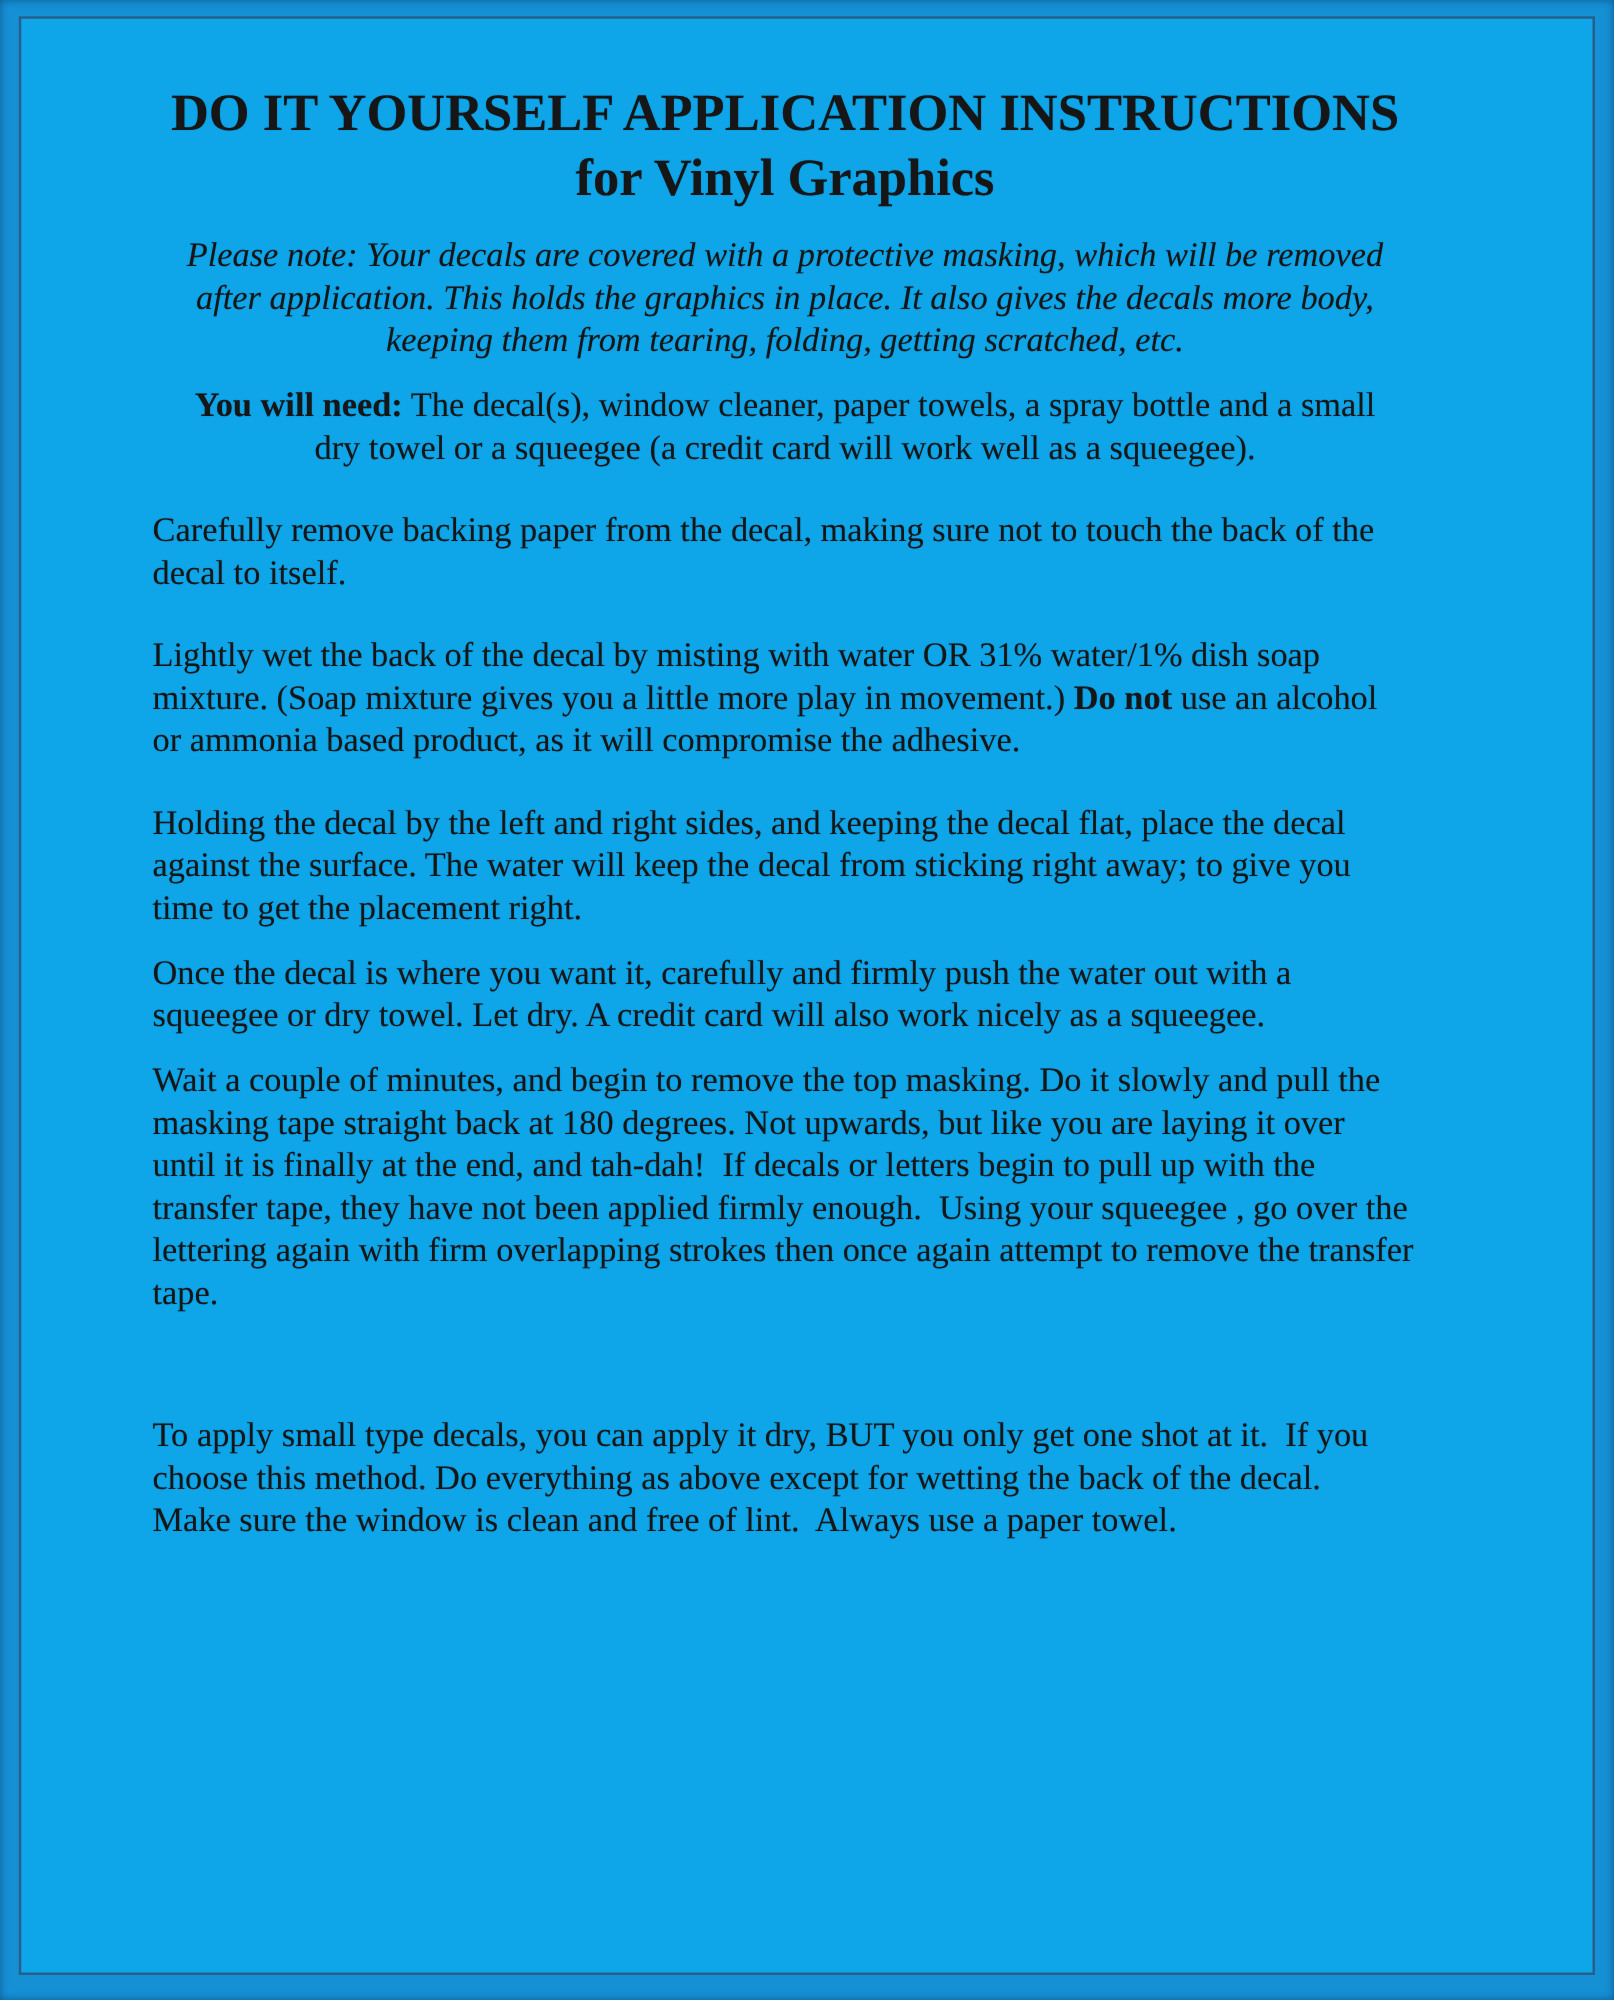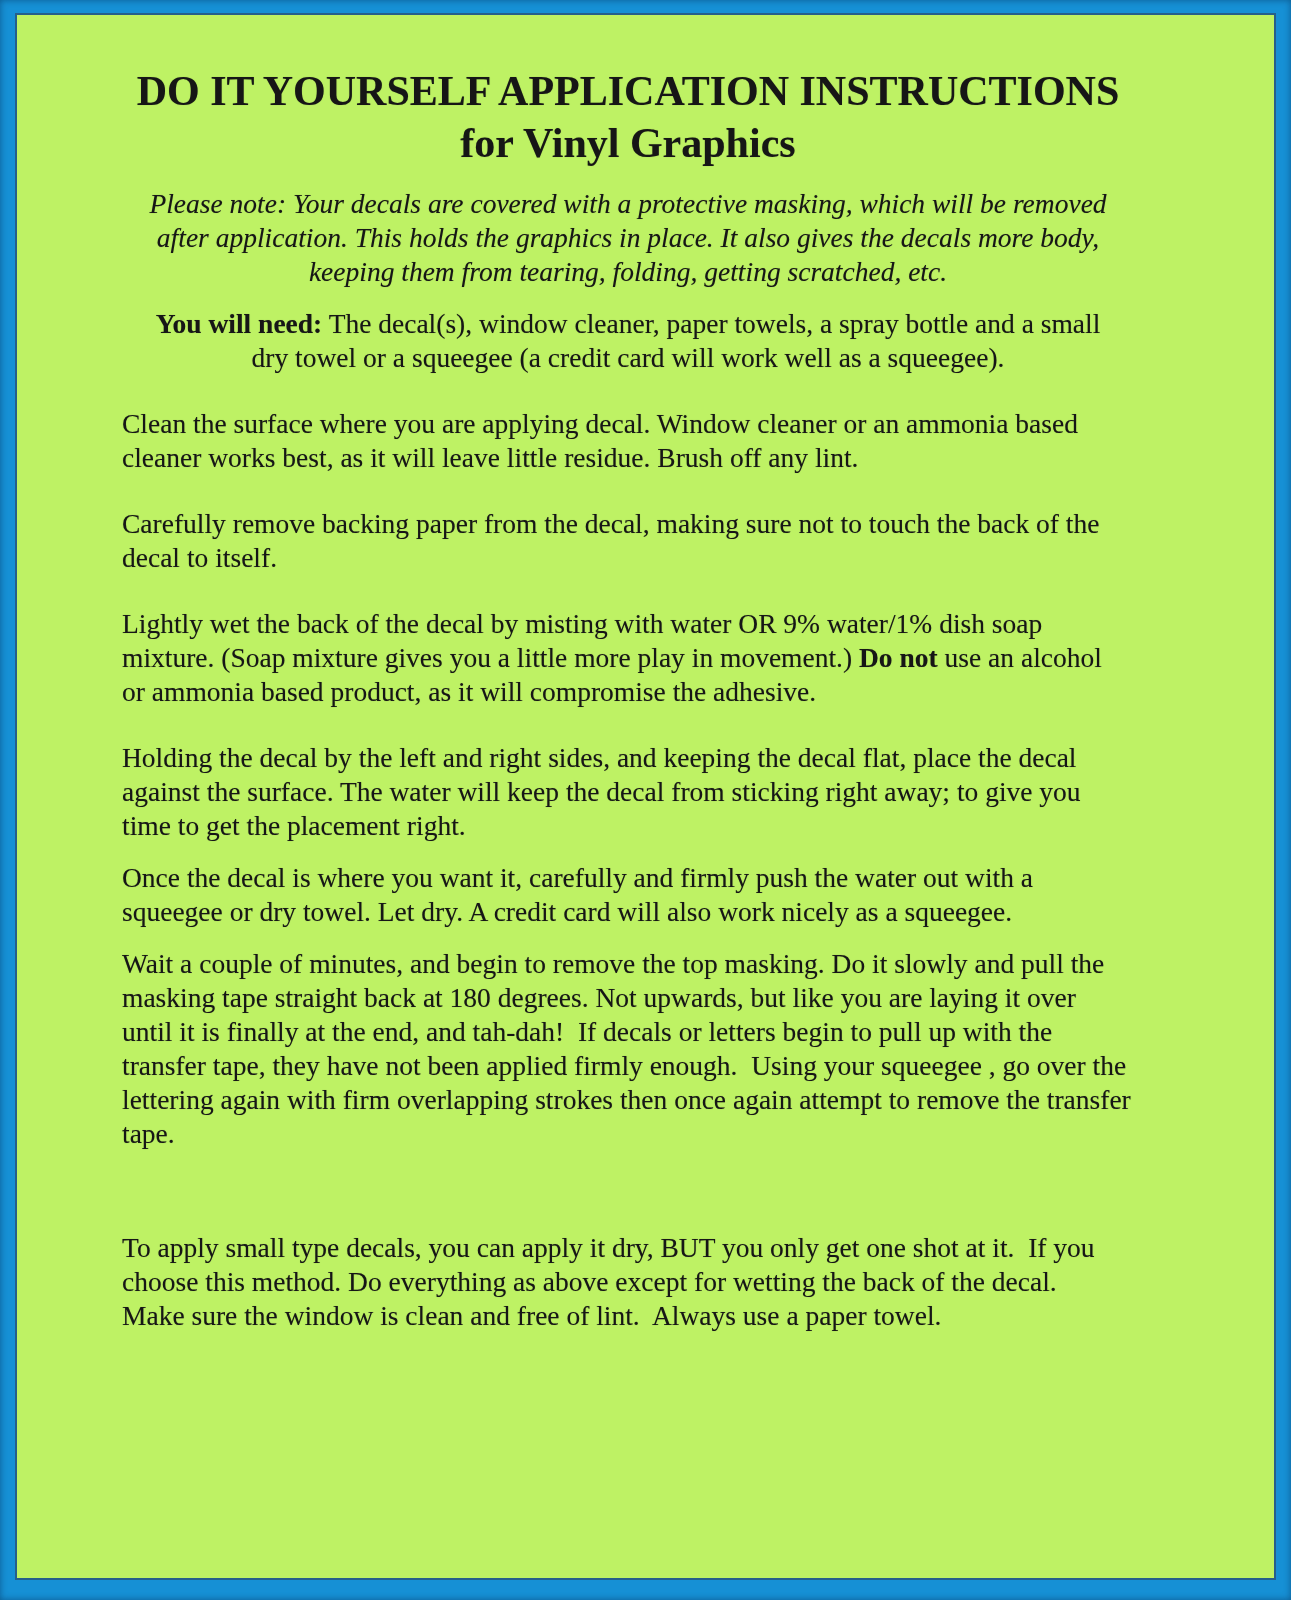--- a/index.html
+++ b/index.html
@@ -14,21 +14,21 @@
   .frame {
     position:absolute;
     inset:0;
     padding:13px 15px 20px 15px;
     background:#1690d5;
     box-shadow: inset 0 0 7px rgba(0,25,60,.45);
   }
   .page {
     width:100%;
     height:100%;
-    background:#bef264;
+    background:#0ea5e9;
     border:2px solid #265f8a;
     padding:50px 140px 0 105px;
     overflow:hidden;
     text-shadow: 0 0 1px rgba(0,0,0,.28);
   }
   .title {
     font-size:42px;
     line-height:52px;
     font-weight:bold;
     text-align:center;
@@ -57,27 +57,25 @@
 for Vinyl Graphics</h1>
 
     <p class="center italic mt30">Please note: Your decals are covered with a protective masking, which will be removed
 after application. This holds the graphics in place. It also gives the decals more body,
 keeping them from tearing, folding, getting scratched, etc.</p>
 
     <p class="center mt30"><span class="bold">You will need:</span><span> The decal(s), window cleaner, paper towels, a spray bottle and a small
 dry towel or a squeegee (a credit card will work well as a squeegee).</span></p>
 
 
-    <p class="mt32">Clean the surface where you are applying decal. Window cleaner or an ammonia based
-cleaner works best, as it will leave little residue. Brush off any lint.</p>
 
     <p class="mt32">Carefully remove backing paper from the decal, making sure not to touch the back of the
 decal to itself.</p>
 
-    <p class="mt32"><span>Lightly wet the back of the decal by misting with water OR 9% water/1% dish soap
+    <p class="mt32"><span>Lightly wet the back of the decal by misting with water OR 31% water/1% dish soap
 mixture. (Soap mixture gives you a little more play in movement.) </span><span class="bold">Do not</span><span> use an alcohol
 or ammonia based product, as it will compromise the adhesive.</span></p>
 
     <p class="mt32">Holding the decal by the left and right sides, and keeping the decal flat, place the decal
 against the surface. The water will keep the decal from sticking right away; to give you
 time to get the placement right.</p>
 
     <p class="mt30">Once the decal is where you want it, carefully and firmly push the water out with a
 squeegee or dry towel. Let dry. A credit card will also work nicely as a squeegee.</p>
 

